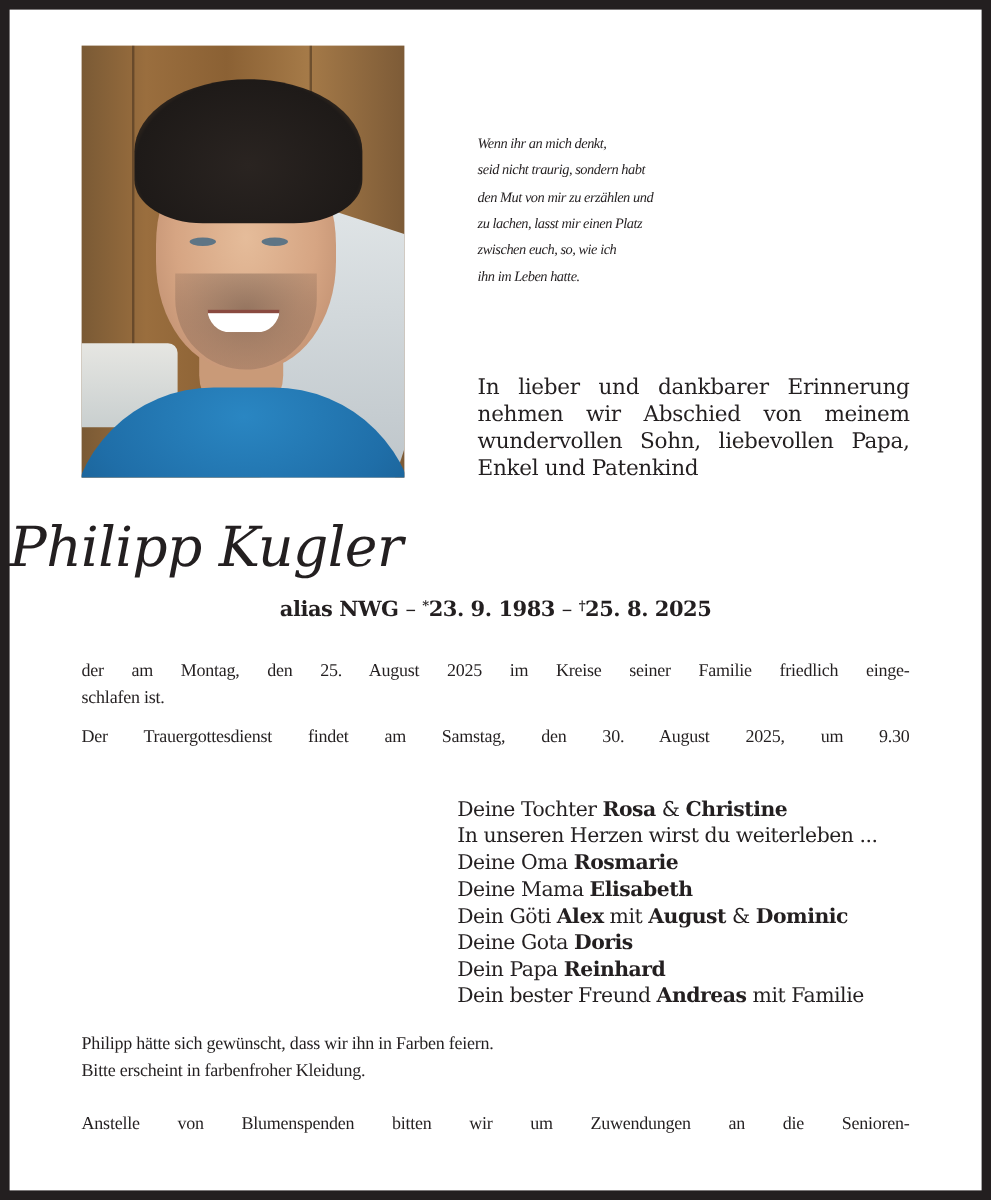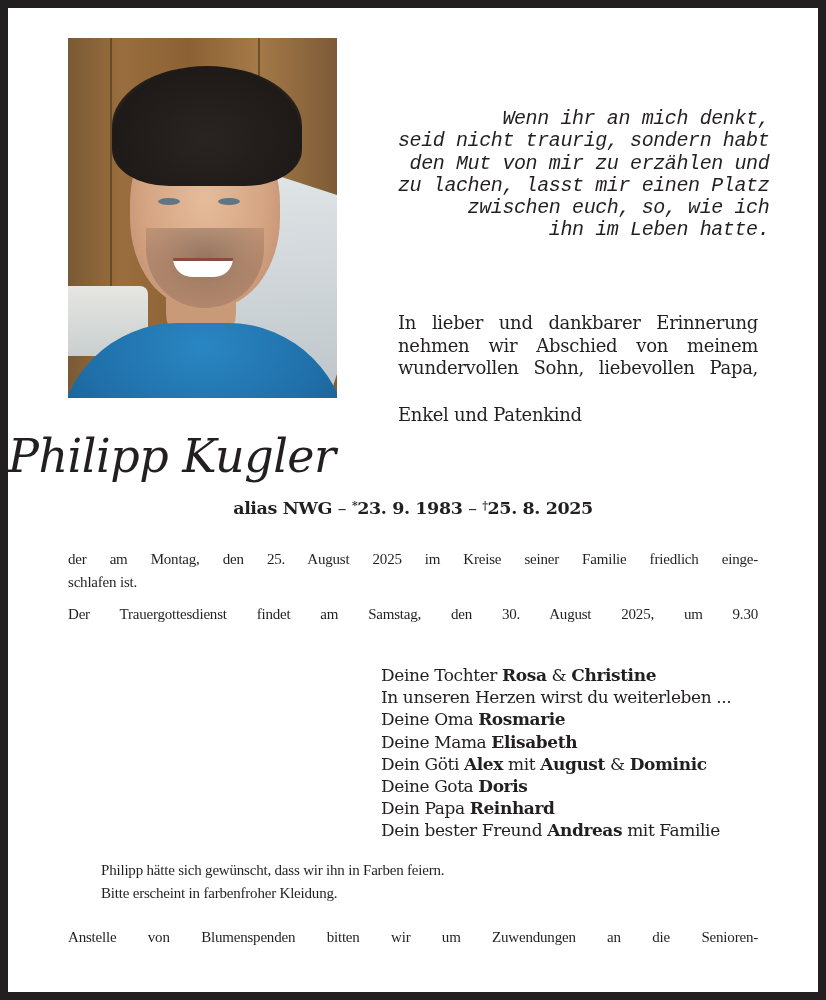--- a/index.html
+++ b/index.html
@@ -58,40 +58,39 @@
     position:absolute; left:78px; top:190px; width:118px; height:80px;
     background: radial-gradient(ellipse at 50% 40%, rgba(90,70,60,.55), rgba(90,70,60,.1));
     border-radius: 0 0 60px 60px;
   }
   .photo .eye { position:absolute; top:160px; width:22px; height:7px; background:#5e7585; border-radius:50%; }
   .photo .mouth { position:absolute; left:105px; top:220px; width:60px; height:16px; background:#fff; border-radius: 0 0 30px 30px; border-top:3px solid #8a4a40; }
 
   .poem {
     position: absolute;
     left: 390px; top: 100px;
-    font-family: Liberation Mono, monospace;
+    font-family: Liberation Serif, serif;
     font-style: italic;
-    font-size: 20px;
+    font-size: 12px;
     line-height: 22.3px;
     white-space: pre;
     letter-spacing: -0.4px;
-    text-align: right;
   }
   .intro {
     position: absolute;
     left: 390px; top: 304px;
     width: 360px;
     font-size: 18px;
     line-height: 22.5px;
     text-align: justify;
     text-align-last: left;
     letter-spacing: -0.3px;
   }
   .intro span { display:block; text-align: justify; text-align-last: justify; }
-  .intro span.last { text-align-last: left; margin-top: 24px; }
+  .intro span.last { text-align-last: left; }
   .name {
     position: absolute;
     left: 0; right: 0; top: 420px;
     text-align: left;
     font-size: 46px;
     line-height: 56px;
     letter-spacing: -0.5px;
     font-style: italic;
   }
   .dates {
@@ -116,21 +115,21 @@
   .justify-line { display:block; text-align: justify; text-align-last: justify; }
   .family {
     position: absolute;
     left: 373px; top: 656px;
     font-size: 17px;
     line-height: 22.2px;
     letter-spacing: -0.4px;
     white-space: nowrap;
   }
   .family b { font-weight: bold; }
-  .p3 { top: 851px; margin-left: 33px; }
+  .p3 { top: 851px; }
   .p4 { top: 918px; }
 </style>
 </head>
 <body>
 
 <div class="card">
 
   <div class="photo" title="Portrait of a smiling man with dark hair and blue t-shirt">
     <div class="wall-line" style="left:42px"></div>
     <div class="wall-line" style="left:190px"></div>

